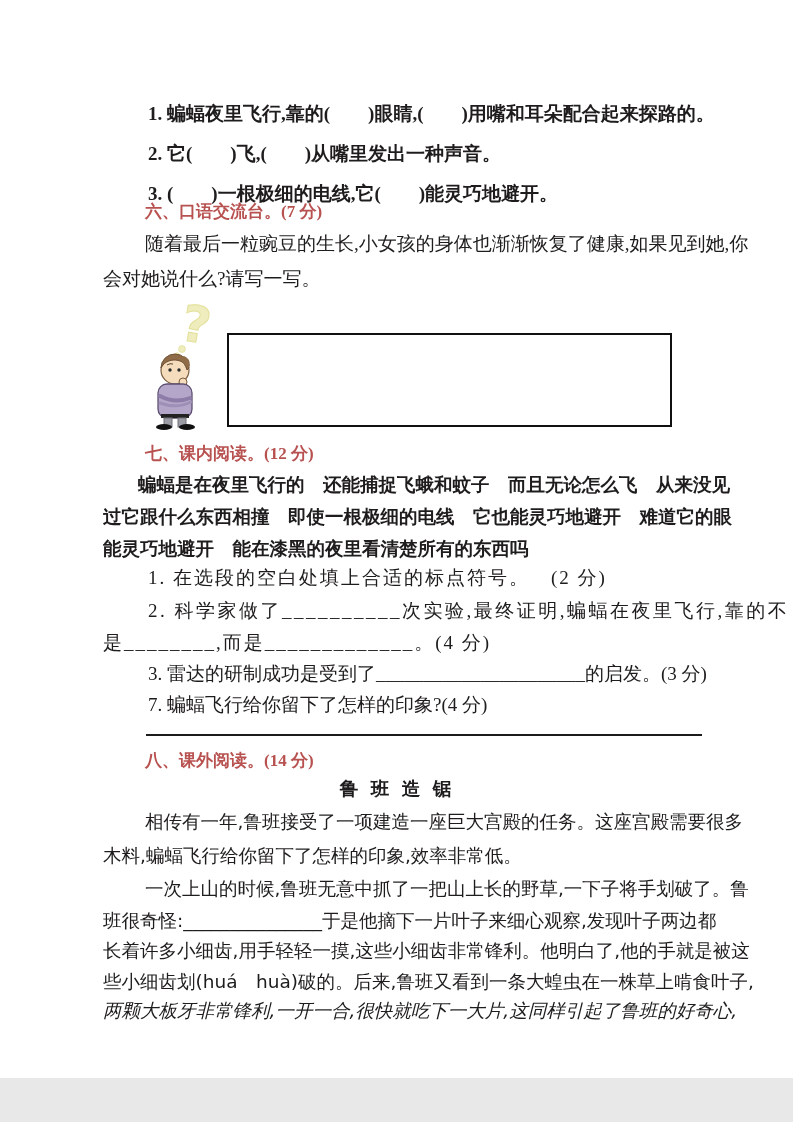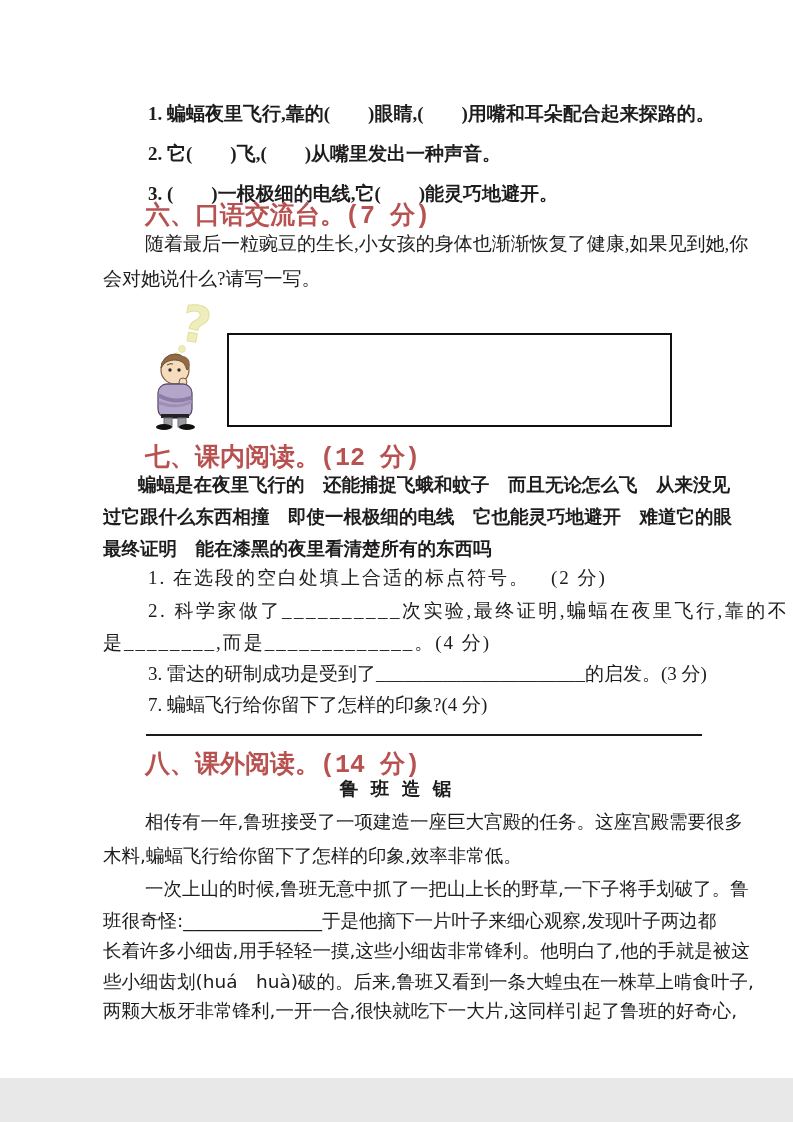--- a/index.html
+++ b/index.html
@@ -15,21 +15,21 @@
     position:absolute;
     white-space:pre;
     color:#1e1c1c;
     font-size:19px;
     line-height:1.2;
   }
   .serif{font-family:"Liberation Serif","DejaVu Serif",serif;}
   .sans{font-family:"DejaVu Sans","Liberation Sans",sans-serif;font-size:18.5px;}
   .semibold{font-weight:600;}
   .bold{font-weight:700;}
-  .red{color:#b85250;font-size:25px;font-family:Liberation Mono, monospace;}
+  .red{color:#b85250;font-size:17px;}
   .ls2{letter-spacing:2px;}
   .ls3{letter-spacing:2.5px;}
   .center{left:103px;width:588px;text-align:center;letter-spacing:3px;}
   .divider{
     position:absolute;left:146px;top:734px;width:556px;height:0;
     border-top:2px solid #1b1b1b;
   }
   .answer-box{
     position:absolute;left:227px;top:333px;width:441px;height:90px;
     border:2px solid #101010;background:#ffffff;
@@ -82,34 +82,34 @@
       <ellipse cx="16" cy="127" rx="8" ry="3" fill="#101010"></ellipse>
       <ellipse cx="39" cy="127" rx="8" ry="3" fill="#101010"></ellipse>
     </svg>
   </div>
 
   <div class="answer-box"></div>
 
   <div class="t serif red semibold" style="left:145px;top:444px;">七、课内阅读。(12 分)</div>
   <div class="t sans bold" style="left:138px;top:474px;">蝙蝠是在夜里飞行的　还能捕捉飞蛾和蚊子　而且无论怎么飞　从来没见</div>
   <div class="t sans bold" style="left:103px;top:506px;">过它跟什么东西相撞　即使一根极细的电线　它也能灵巧地避开　难道它的眼</div>
-  <div class="t sans bold" style="left:103px;top:538px;">最终证明　能在漆黑的夜里看清楚所有的东西吗</div>
+  <div class="t sans bold" style="left:103px;top:538px;">能灵巧地避开　能在漆黑的夜里看清楚所有的东西吗</div>
 
   <div class="t serif ls2" style="left:148px;top:567px;">1. 在选段的空白处填上合适的标点符号。　(2 分)</div>
   <div class="t serif ls3" style="left:148px;top:600px;">2. 科学家做了__________次实验,最终证明,蝙蝠在夜里飞行,靠的不</div>
   <div class="t serif ls2" style="left:103px;top:632px;">是________,而是_____________。(4 分)</div>
   <div class="t serif" style="left:148px;top:663px;">3. 雷达的研制成功是受到了______________________的启发。(3 分)</div>
   <div class="t serif" style="left:148px;top:694px;">7. 蝙蝠飞行给你留下了怎样的印象?(4 分)</div>
 
   <div class="divider"></div>
 
   <div class="t serif red semibold" style="left:145px;top:751px;">八、课外阅读。(14 分)</div>
   <div class="t sans bold center" style="top:778px;">鲁 班 造 锯</div>
 
   <div class="t sans" style="left:145px;top:811px;">相传有一年,鲁班接受了一项建造一座巨大宫殿的任务。这座宫殿需要很多</div>
   <div class="t sans" style="left:103px;top:845px;">木料,蝙蝠飞行给你留下了怎样的印象,效率非常低。</div>
   <div class="t sans" style="left:145px;top:878px;">一次上山的时候,鲁班无意中抓了一把山上长的野草,一下子将手划破了。鲁</div>
   <div class="t sans" style="left:103px;top:940px;">长着许多小细齿,用手轻轻一摸,这些小细齿非常锋利。他明白了,他的手就是被这</div>
   <div class="t sans" style="left:103px;top:910px;">班很奇怪:_______________于是他摘下一片叶子来细心观察,发现叶子两边都</div>
   <div class="t sans" style="left:103px;top:971px;">些小细齿划(huá　huà)破的。后来,鲁班又看到一条大蝗虫在一株草上啃食叶子,</div>
-  <div class="t sans" style="left:103px;top:1000px;">两颗大板牙非常锋利,一开一合,很快就吃下一大片,这同样引起了鲁班的好奇心,</div>
+  <div class="t sans" style="left:103px;top:1000px;font-style:italic;">两颗大板牙非常锋利,一开一合,很快就吃下一大片,这同样引起了鲁班的好奇心,</div>
 
 </div>
 
 </body></html>

